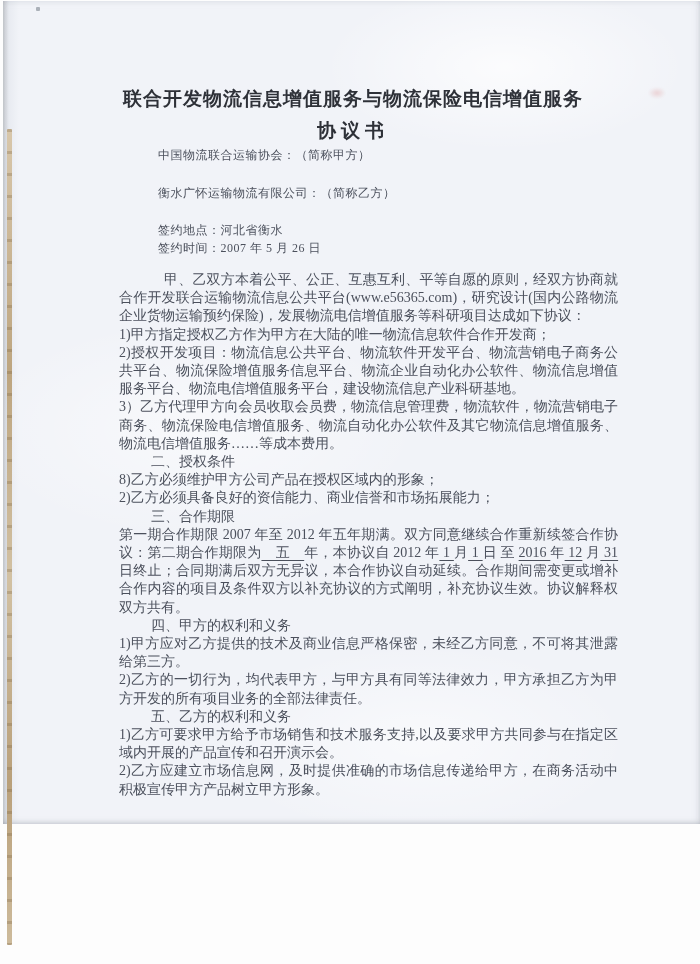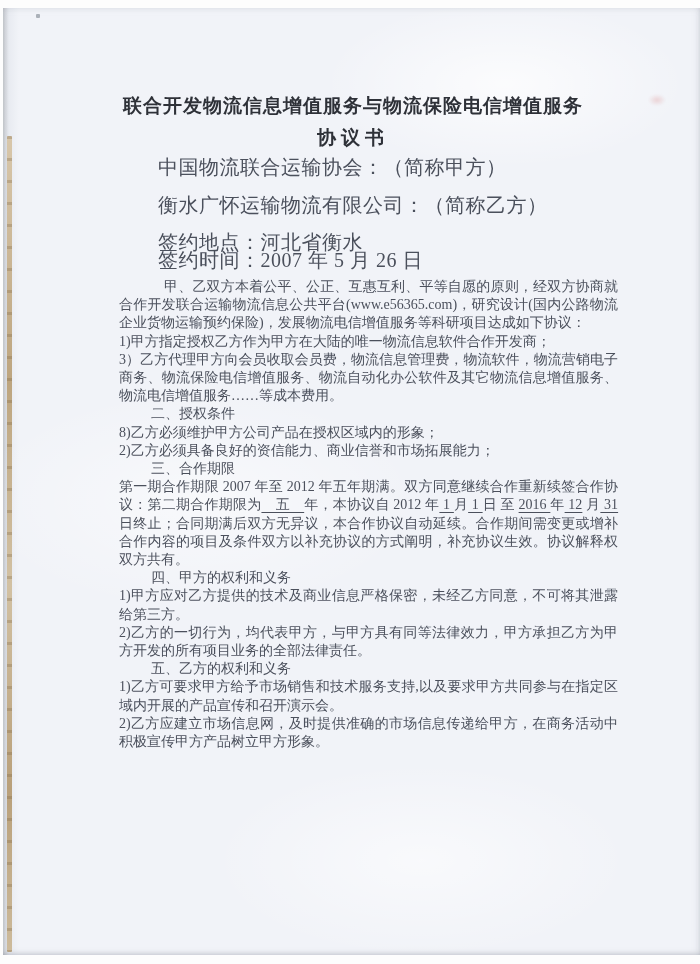--- a/index.html
+++ b/index.html
@@ -2,21 +2,21 @@
 <html><head>
 <meta charset="utf-8">
 <style>
   html,body{margin:0;padding:0;}
   body{
     width:700px;height:964px;position:relative;overflow:hidden;
     background:#fdfdfd;
     font-family:"Liberation Serif","DejaVu Serif",serif;
   }
   .paper{
-    position:absolute;left:3px;top:8px;width:697px;height:947px;
+    position:absolute;left:3px;top:1px;width:697px;height:823px;
     background:
       radial-gradient(ellipse 260px 120px at 72% 8%, rgba(255,255,255,.75), rgba(255,255,255,0) 70%),
       radial-gradient(ellipse 320px 160px at 28% 52%, rgba(255,255,255,.5), rgba(255,255,255,0) 70%),
       radial-gradient(ellipse 300px 140px at 60% 90%, rgba(255,255,255,.55), rgba(255,255,255,0) 70%),
       linear-gradient(90deg, #c6c9cf 0px, #e8ebf1 6px, rgba(243,245,249,0) 16px),
       #f1f3f8;
     box-shadow:
       inset -5px 0 8px -6px rgba(130,135,145,.35),
       inset 0 -4px 6px -4px rgba(120,125,135,.5),
       inset 0 4px 8px -6px rgba(150,155,165,.35);
@@ -40,21 +40,21 @@
   .title{
     position:absolute;left:0;top:85px;width:700px;text-align:center;
     font-size:19px;font-weight:bold;color:#2e3138;letter-spacing:1px;
   }
   .subtitle{
     position:absolute;left:0;top:117px;width:700px;text-align:center;
     font-size:19px;font-weight:bold;color:#2e3138;letter-spacing:5px;
   }
   .intro-line{
     position:absolute;left:155px;margin:0;
-    font-size:20px;color:#4b505c;letter-spacing:.5px;white-space:nowrap;
+    font-size:12px;color:#4b505c;letter-spacing:.5px;white-space:nowrap;
   }
   .l-party-a{top:146px;}
   .l-party-b{top:184px;font-family:Liberation Mono, monospace;}
   .l-place{top:221px;}
   .l-date{top:239px;text-align:center;}
   .doc-body{
     position:absolute;left:116px;top:270px;width:499px;
     font-size:14px;line-height:18.2px;color:#4b505c;
     text-align:justify;word-break:break-all;
   }
@@ -76,20 +76,21 @@
 
   <p class="intro-line l-party-a">中国物流联合运输协会：（简称甲方）</p>
   <p class="intro-line l-party-b">衡水广怀运输物流有限公司：（简称乙方）</p>
   <p class="intro-line l-place">签约地点：河北省衡水</p>
   <p class="intro-line l-date">签约时间：2007 年 5 月 26 日</p>
 
   <div class="doc-body">
     <p class="para-indent">甲、乙双方本着公平、公正、互惠互利、平等自愿的原则，经双方协商就合作开发联合运输物流信息公共平台(www.e56365.com)，研究设计(国内公路物流企业货物运输预约保险)，发展物流电信增值服务等科研项目达成如下协议：</p>
 
     <p>1)甲方指定授权乙方作为甲方在大陆的唯一物流信息软件合作开发商；</p>
+    <p>2)授权开发项目：物流信息公共平台、物流软件开发平台、物流营销电子商务公共平台、物流保险增值服务信息平台、物流企业自动化办公软件、物流信息增值服务平台、物流电信增值服务平台，建设物流信息产业科研基地。</p>
     <p>3）乙方代理甲方向会员收取会员费，物流信息管理费，物流软件，物流营销电子商务、物流保险电信增值服务、物流自动化办公软件及其它物流信息增值服务、物流电信增值服务……等成本费用。</p>
 
     <p class="sec-heading">二、授权条件</p>
     <p>8)乙方必须维护甲方公司产品在授权区域内的形象；</p>
     <p>2)乙方必须具备良好的资信能力、商业信誉和市场拓展能力；</p>
 
     <p class="sec-heading">三、合作期限</p>
     <p><span>第一期合作期限 2007 年至 2012 年五年期满。双方同意继续合作重新续签合作协议：第二期合作期限为</span><span class="u">　五　</span><span>年，本协议自 2012 年</span><span class="u"> 1 </span><span>月</span><span class="u"> 1 </span><span>日 至 </span><span class="u"> 2016 </span><span>年</span><span class="u"> 12</span><span> 月</span><span class="u"> 31 </span><span>日终止；合同期满后双方无异议，本合作协议自动延续。合作期间需变更或增补合作内容的项目及条件双方以补充协议的方式阐明，补充协议生效。协议解释权双方共有。</span></p>
 
     <p class="sec-heading">四、甲方的权利和义务</p>

